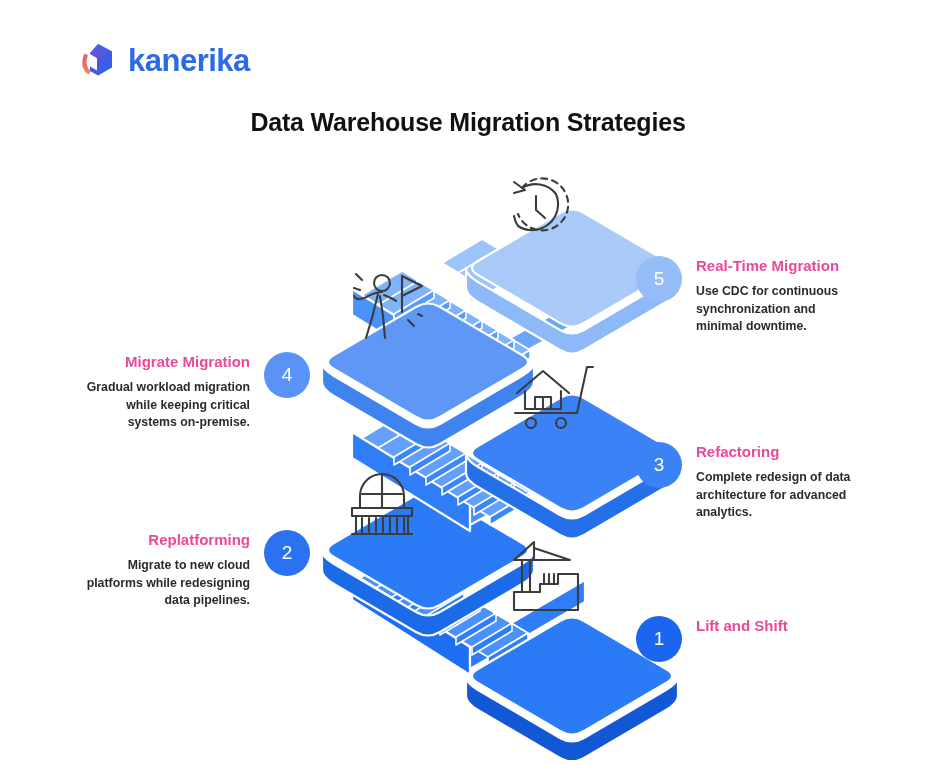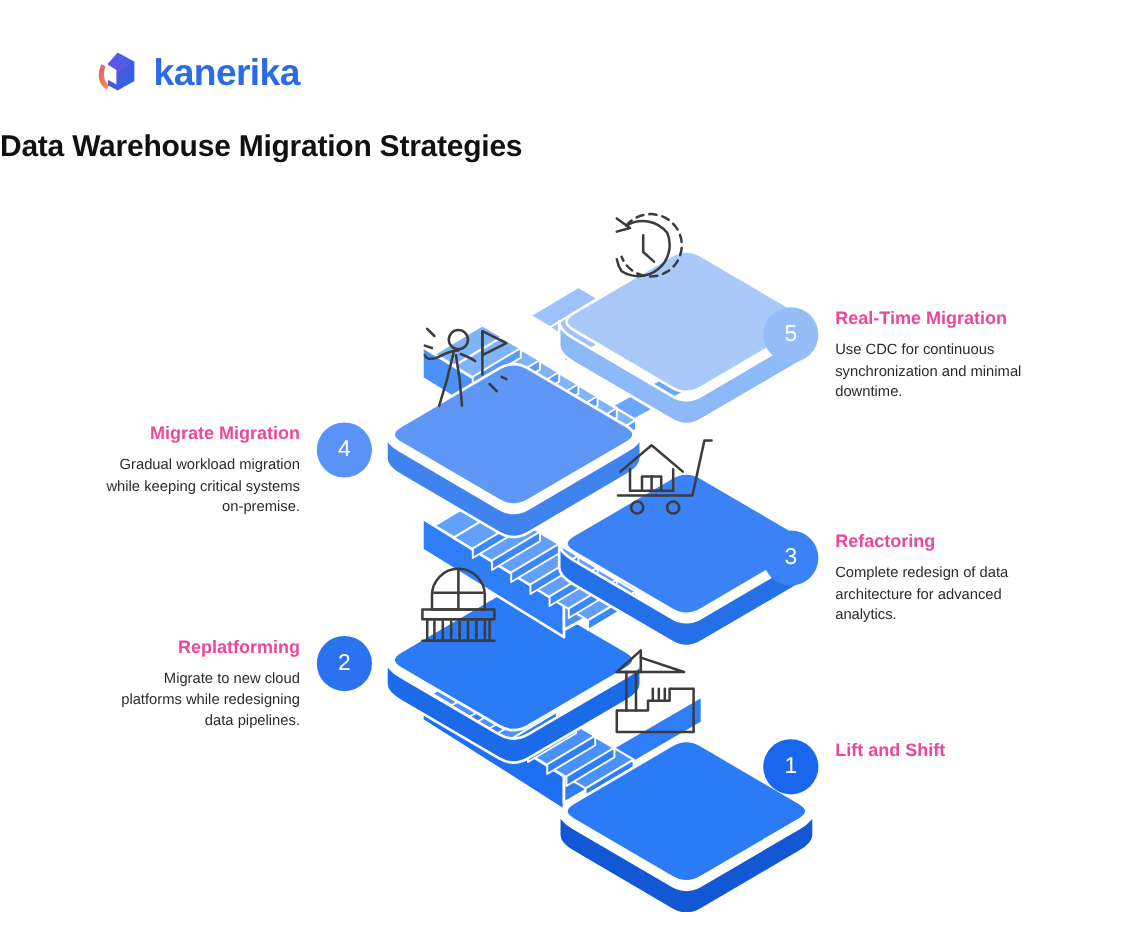--- a/index.html
+++ b/index.html
@@ -12,21 +12,21 @@
   .page { position: relative; width: 888px; height: 775px; background: #fff; border-radius: 17px; }
 
   
   .logo { position: absolute; left: 78px; top: 40px; display: flex; align-items: center; gap: 10px; }
   .logo-mark { width: 40px; height: 40px; display: block; }
   .logo-text { font-size: 31px; font-weight: 700; color: #2B6BE4; letter-spacing: -0.5px; line-height: 1; }
 
   
   .title {
     position: absolute; left: 0; top: 108px; width: 936px;
-    text-align: left; font-size: 25px; font-weight: 700; color: #111111;
+    text-align: center; font-size: 25px; font-weight: 700; color: #111111;
     letter-spacing: -0.2px;
   }
 
   
   .illus { position: absolute; left: 0; top: 150px; width: 936px; height: 610px; }
   .illus svg { display: block; }
 
   
   .step { position: absolute; display: flex; align-items: flex-start; gap: 14px; }
   .step.right { flex-direction: row; }
@@ -38,21 +38,21 @@
     display: flex; align-items: center; justify-content: center;
     color: #ffffff; font-size: 19px; font-weight: 400;
   }
   .step-body { width: 164px; }
   .step.left .step-body { width: 164px; }
   .step-title {
     font-size: 15px; font-weight: 700; color: #ec4899; line-height: 1.28;
     margin-bottom: 8px;
   }
   .step-desc {
-    font-size: 12.3px; font-weight: 400; color: #2b2b2b; line-height: 1.42;
+    font-size: 12.3px; font-weight: 700; color: #2b2b2b; line-height: 1.42;
   }
 
   
   #step5 { left: 636px; top: 256px; }
   #step4 { left: 86px;  top: 352px; }
   #step3 { left: 636px; top: 442px; }
   #step2 { left: 86px;  top: 530px; }
   #step1 { left: 636px; top: 616px; }
 
   .step.left .step-body { order: 1; }

